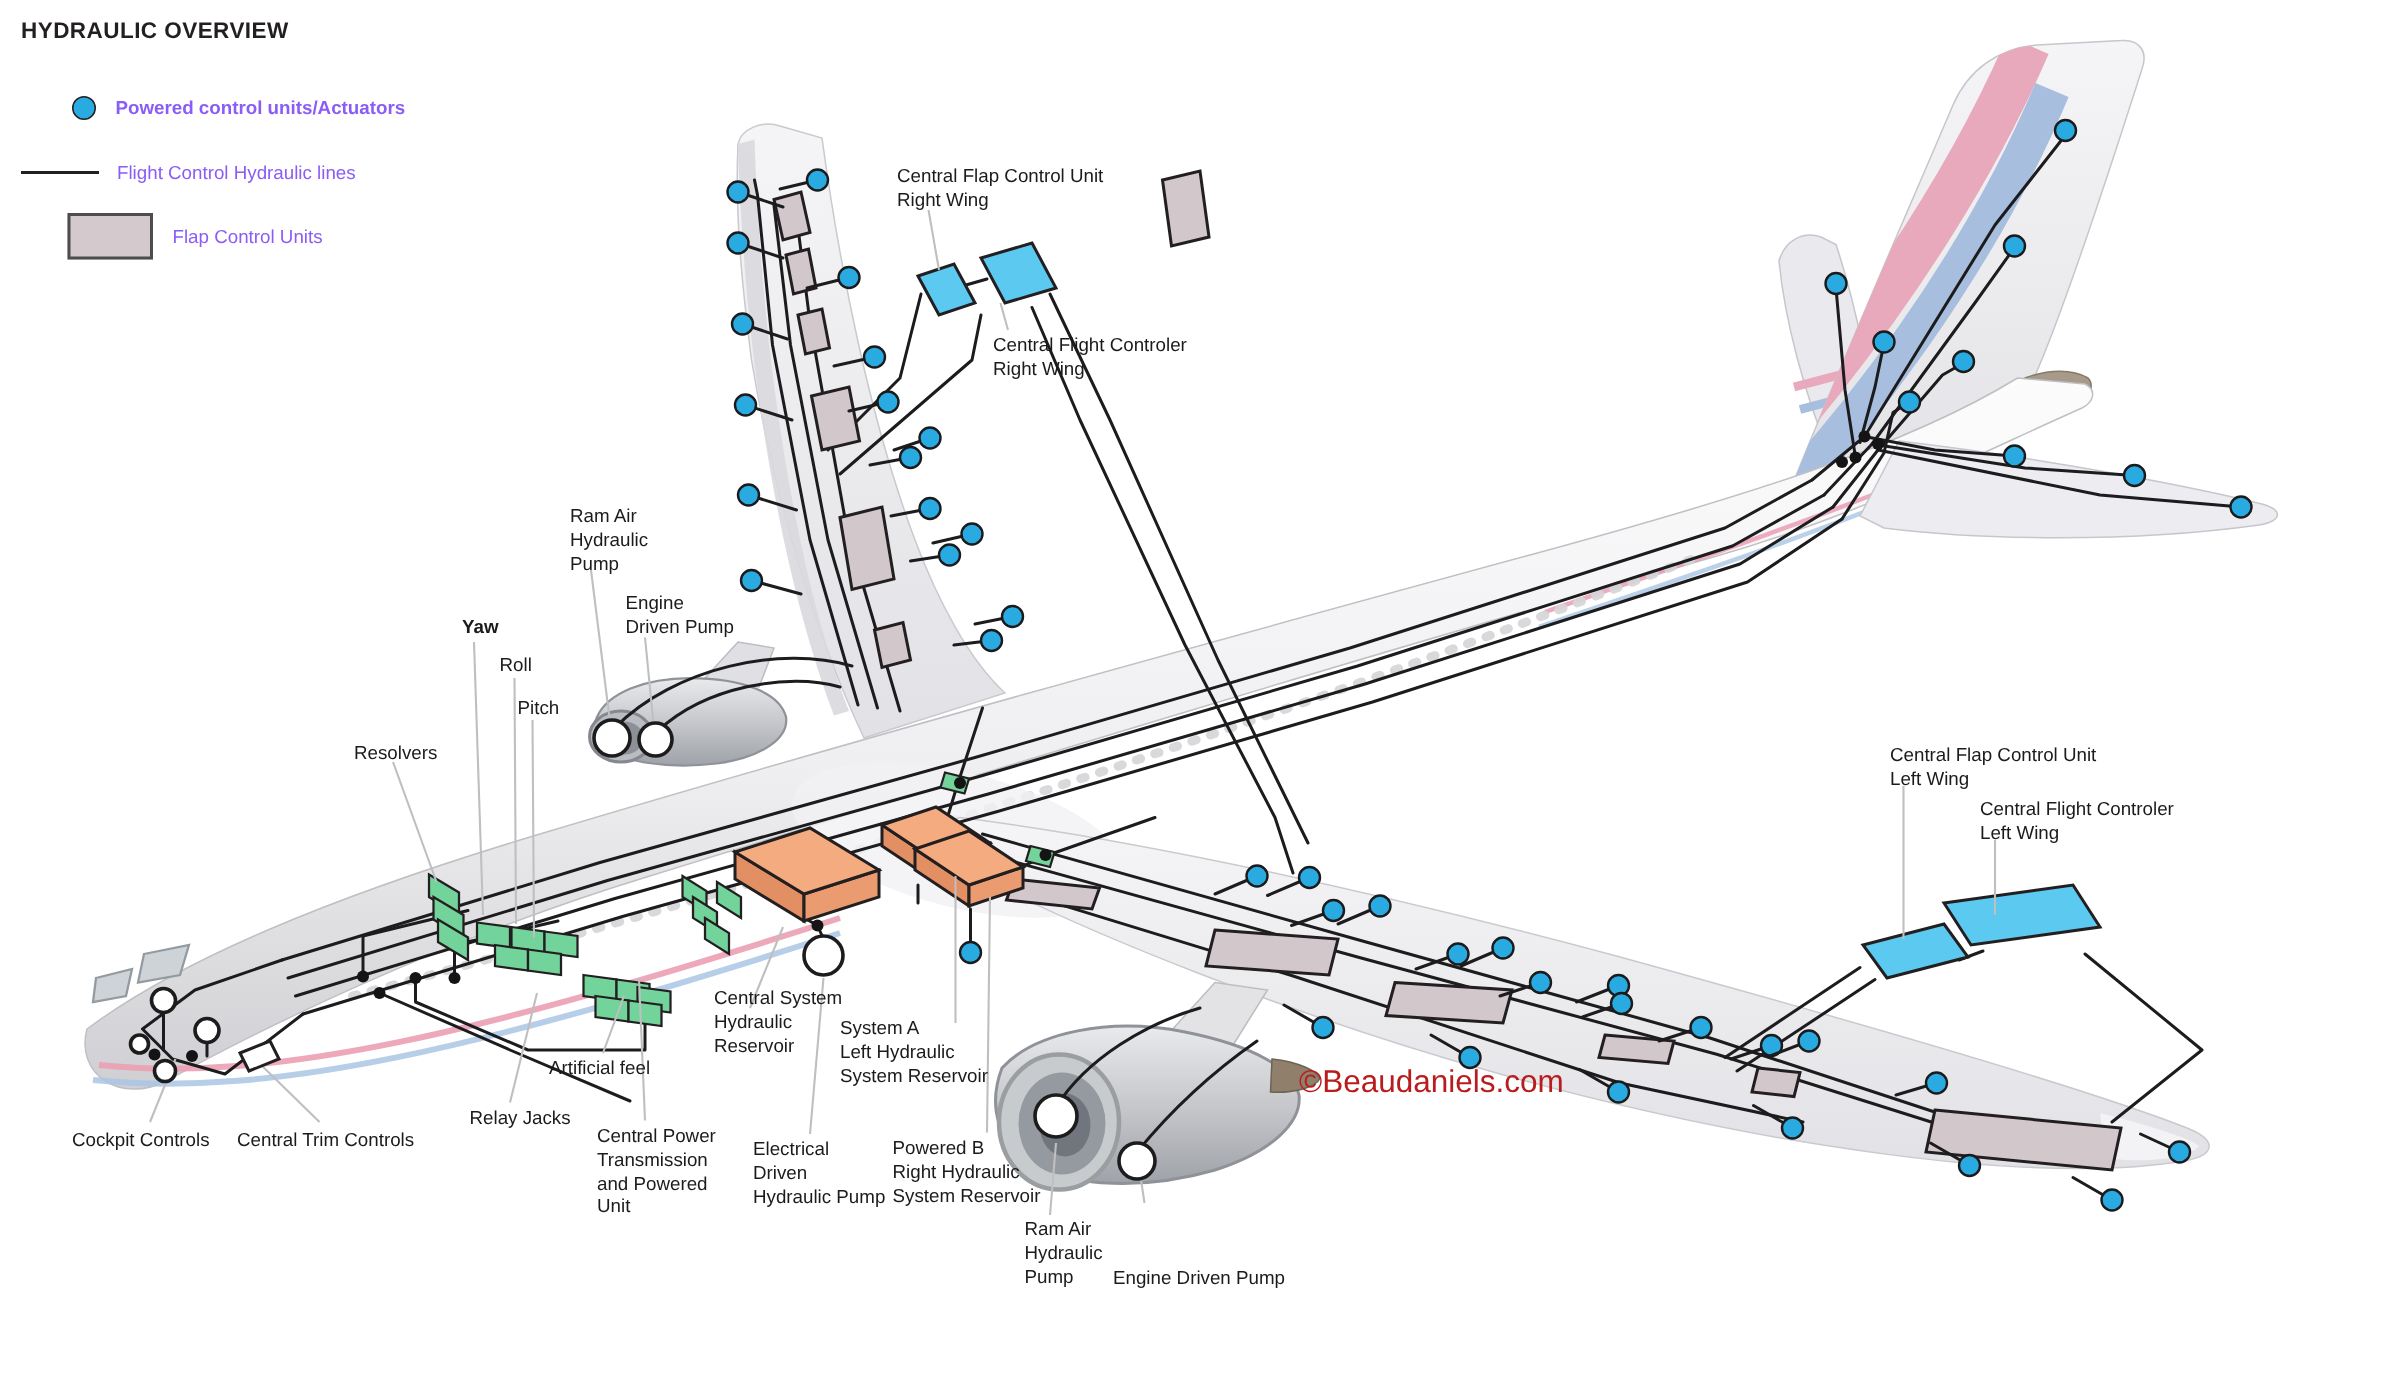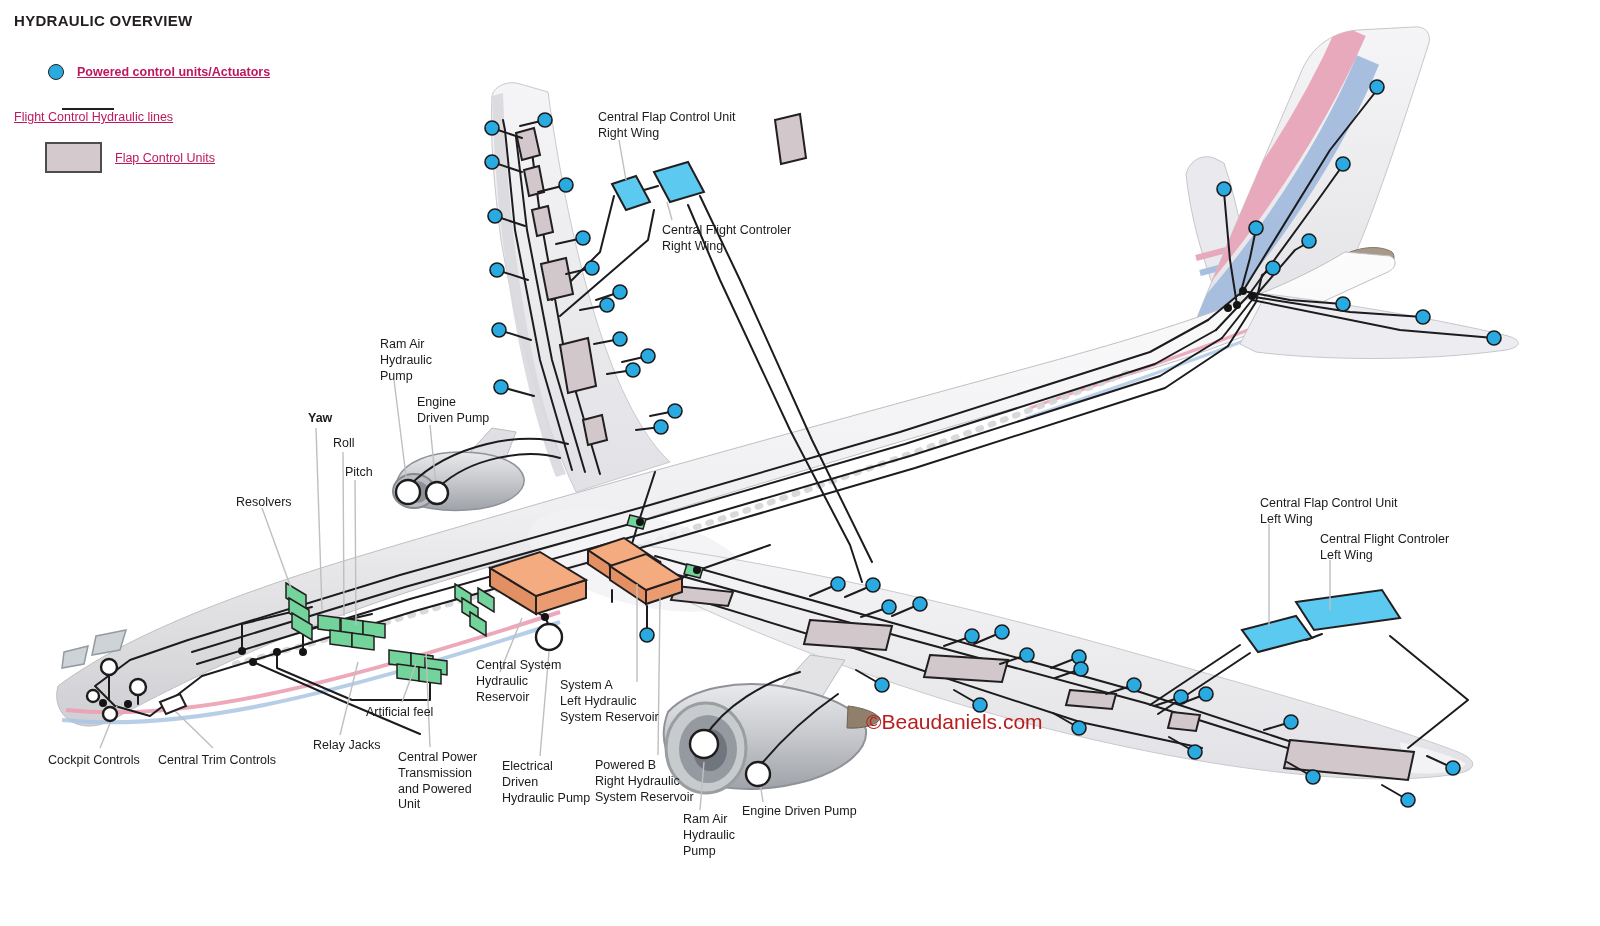--- a/index.html
+++ b/index.html
@@ -2,27 +2,27 @@
 <html><head>
 <meta charset="utf-8">
 <style>
   html,body{margin:0;padding:0;background:#ffffff;}
   #stage{position:relative;width:1600px;height:926px;overflow:hidden;background:#ffffff;
          font-family:"Liberation Sans",sans-serif;}
   #diagram-svg{position:absolute;left:0;top:0;}
   
   #page-title{position:absolute;left:14px;top:12px;font-size:15px;font-weight:bold;
               letter-spacing:.3px;color:#231f20;}
-  .legend-row{position:absolute;display:flex;align-items:center;color:#be185d;text-decoration:underline;}
+  .legend-row{position:absolute;display:flex;align-items:center;color:#8b5cf6;}
   .legend-row .txt{font-size:12.5px;}
   #legend-actuators{left:48px;top:64px;}
   #legend-actuators .swatch{width:14px;height:14px;border-radius:50%;background:#29abe2;
       border:1.5px solid #231f20;margin-right:13px;}
   #legend-actuators .txt{font-weight:bold;}
-  #legend-lines{left:14px;top:108px;flex-direction:column;}
+  #legend-lines{left:14px;top:108px;}
   #legend-lines .swatch{width:52px;height:0;border-top:2px solid #231f20;margin-right:12px;}
   #legend-flaps{left:12px;top:142px;padding-left:33px;}
   #legend-flaps .swatch{width:53px;height:27px;background:#d4cacd;border:2px solid #4d4d4d;
       margin-right:13px;}
   .label{position:absolute;font-size:12.5px;line-height:1.26;color:#1b1b1d;white-space:nowrap;}
   #watermark{position:absolute;left:866px;top:710px;font-size:21px;color:#b91c1c;}
   
   .hline{fill:none;stroke:#1c1c1e;stroke-width:2;stroke-linejoin:round;stroke-linecap:round;}
   .leader{stroke:#bfbfbf;stroke-width:1.4;}
   .flap{fill:#d2c8cb;stroke:#231f20;stroke-width:2;}
@@ -385,21 +385,21 @@
       <div class="label" style="left: 595px; top: 758px;">
         <div>Powered B</div>
         <div>Right Hydraulic</div>
         <div>System Reservoir</div>
       </div>
       <div class="label" style="left: 683px; top: 812px;">
         <div>Ram Air</div>
         <div>Hydraulic</div>
         <div>Pump</div>
       </div>
-      <div class="label" style="left: 742px; top: 804px;">
+      <div class="label" style="left: 742px; top: 845px;">
         <div>Engine Driven Pump</div>
       </div>
       <div class="label" style="left: 380px; top: 337px;">
         <div>Ram Air</div>
         <div>Hydraulic</div>
         <div>Pump</div>
       </div>
       <div class="label" style="left: 417px; top: 395px;">
         <div>Engine</div>
         <div>Driven Pump</div>

